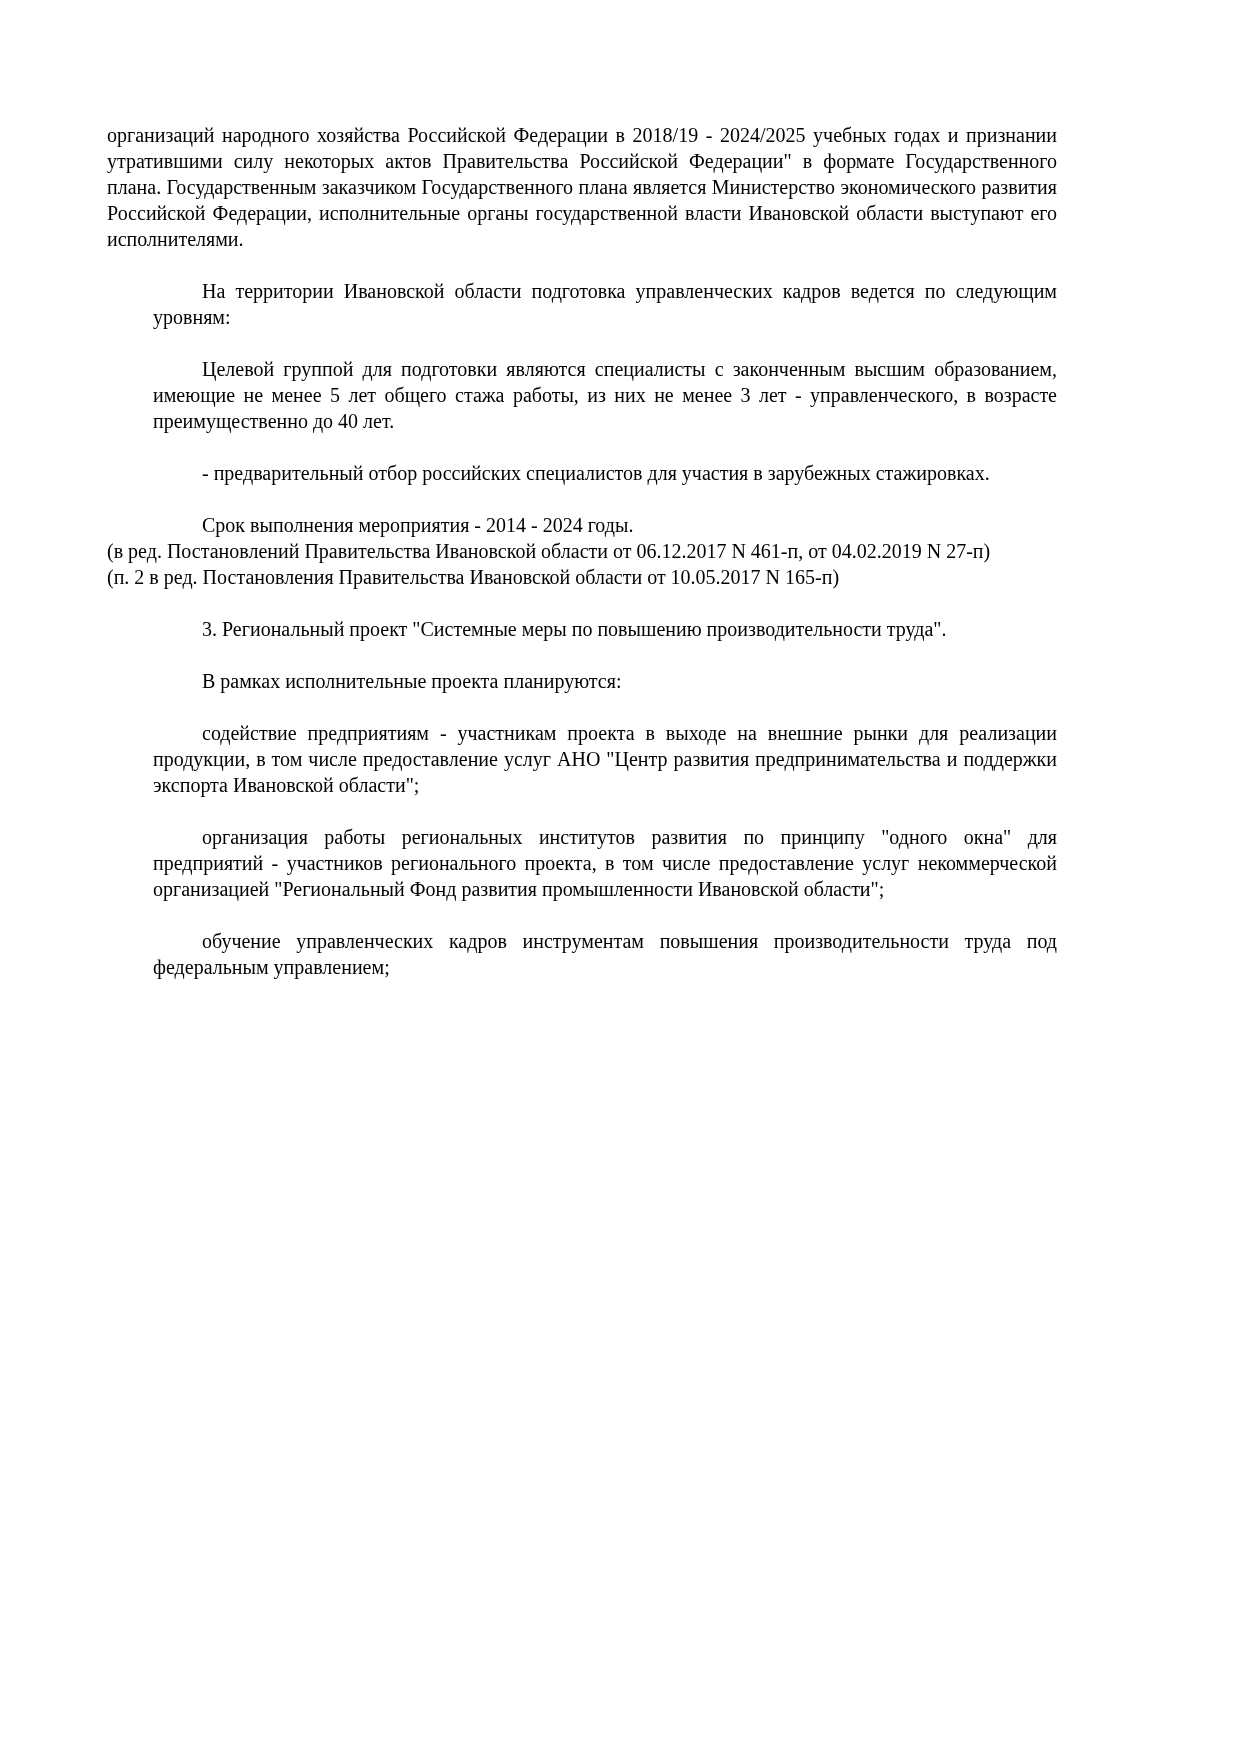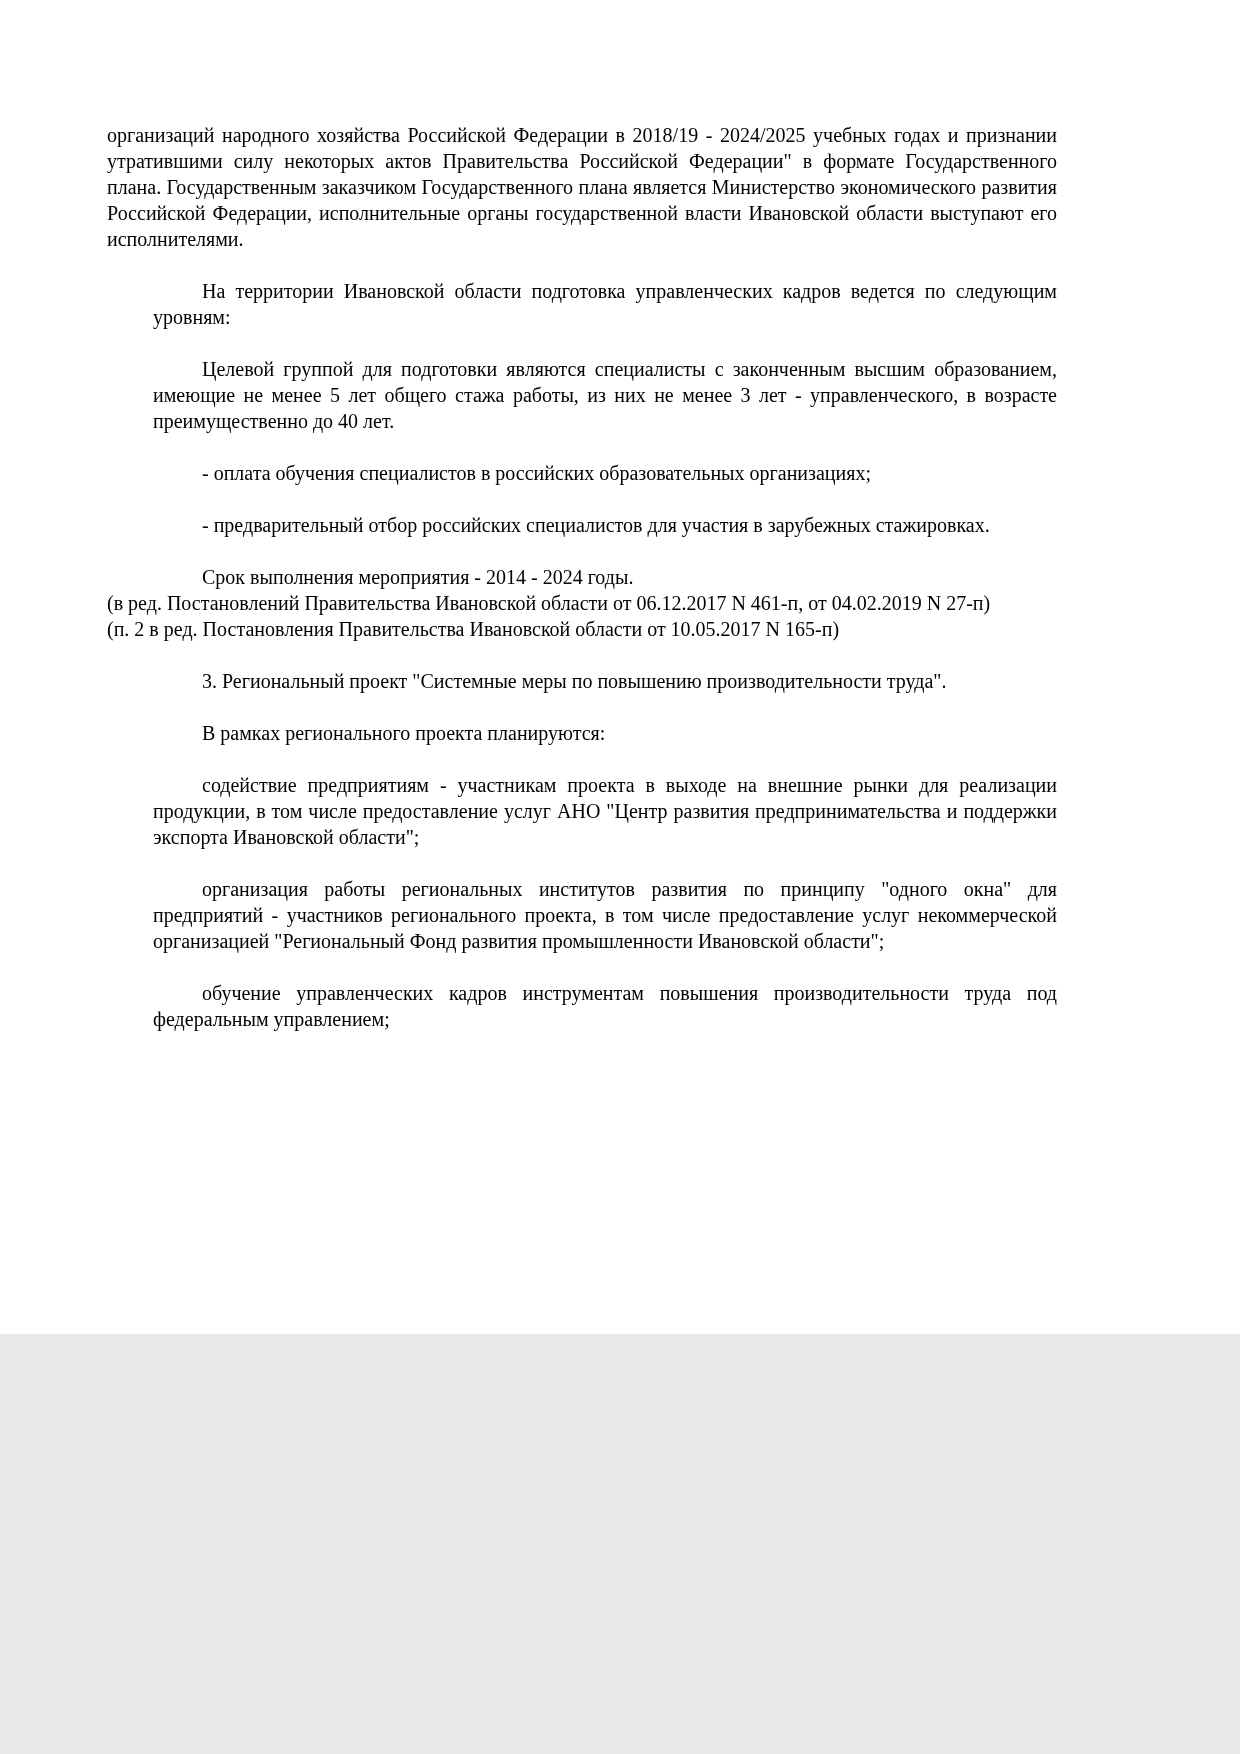--- a/index.html
+++ b/index.html
@@ -3,21 +3,21 @@
 <meta charset="utf-8">
 <style>
   html, body {
     margin: 0;
     padding: 0;
     background: #e8e8e8;
   }
   .page {
     position: relative;
     width: 1240px;
-    height: 1334px;
+    height: 1754px;
     margin: 0 auto;
     background: #ffffff;
     overflow: hidden;
   }
   .content {
     position: absolute;
     left: 107px;
     top: 122px;
     width: 950px;
     font-family: "Liberation Serif", "DejaVu Serif", serif;
@@ -46,24 +46,23 @@
   }
 </style>
 </head>
 <body>
 
 <div class="page">
   <main class="content">
       <p class="para continuation">организаций народного хозяйства Российской Федерации в 2018/19 - 2024/2025 учебных годах и признании утратившими силу некоторых актов Правительства Российской Федерации" в формате Государственного плана. Государственным заказчиком Государственного плана является Министерство экономического развития Российской Федерации, исполнительные органы государственной власти Ивановской области выступают его исполнителями.</p>
       <p class="para body gap">На территории Ивановской области подготовка управленческих кадров ведется по следующим уровням:</p>
       <p class="para body gap">Целевой группой для подготовки являются специалисты с законченным высшим образованием, имеющие не менее 5 лет общего стажа работы, из них не менее 3 лет - управленческого, в возрасте преимущественно до 40 лет.</p>
-      <p class="para body gap">- оплата обучения специалистов в российских образовательных организациях;</p>
       <p class="para body gap">- предварительный отбор российских специалистов для участия в зарубежных стажировках.</p>
       <p class="para body gap">Срок выполнения мероприятия - 2014 - 2024 годы.</p>
       <p class="para note">(в ред. Постановлений Правительства Ивановской области от 06.12.2017 N 461-п, от 04.02.2019 N 27-п)</p>
       <p class="para note">(п. 2 в ред. Постановления Правительства Ивановской области от 10.05.2017 N 165-п)</p>
       <p class="para body gap">3. Региональный проект "Системные меры по повышению производительности труда".</p>
-      <p class="para body gap">В рамках регионального проекта планируются:</p>
+      <p class="para body gap">В рамках исполнительные проекта планируются:</p>
       <p class="para body gap">содействие предприятиям - участникам проекта в выходе на внешние рынки для реализации продукции, в том числе предоставление услуг АНО "Центр развития предпринимательства и поддержки экспорта Ивановской области";</p>
       <p class="para body gap">организация работы региональных институтов развития по принципу "одного окна" для предприятий - участников регионального проекта, в том числе предоставление услуг некоммерческой организацией "Региональный Фонд развития промышленности Ивановской области";</p>
       <p class="para body gap">обучение управленческих кадров инструментам повышения производительности труда под федеральным управлением;</p>
     </main>
 </div>
 
 </body></html>

